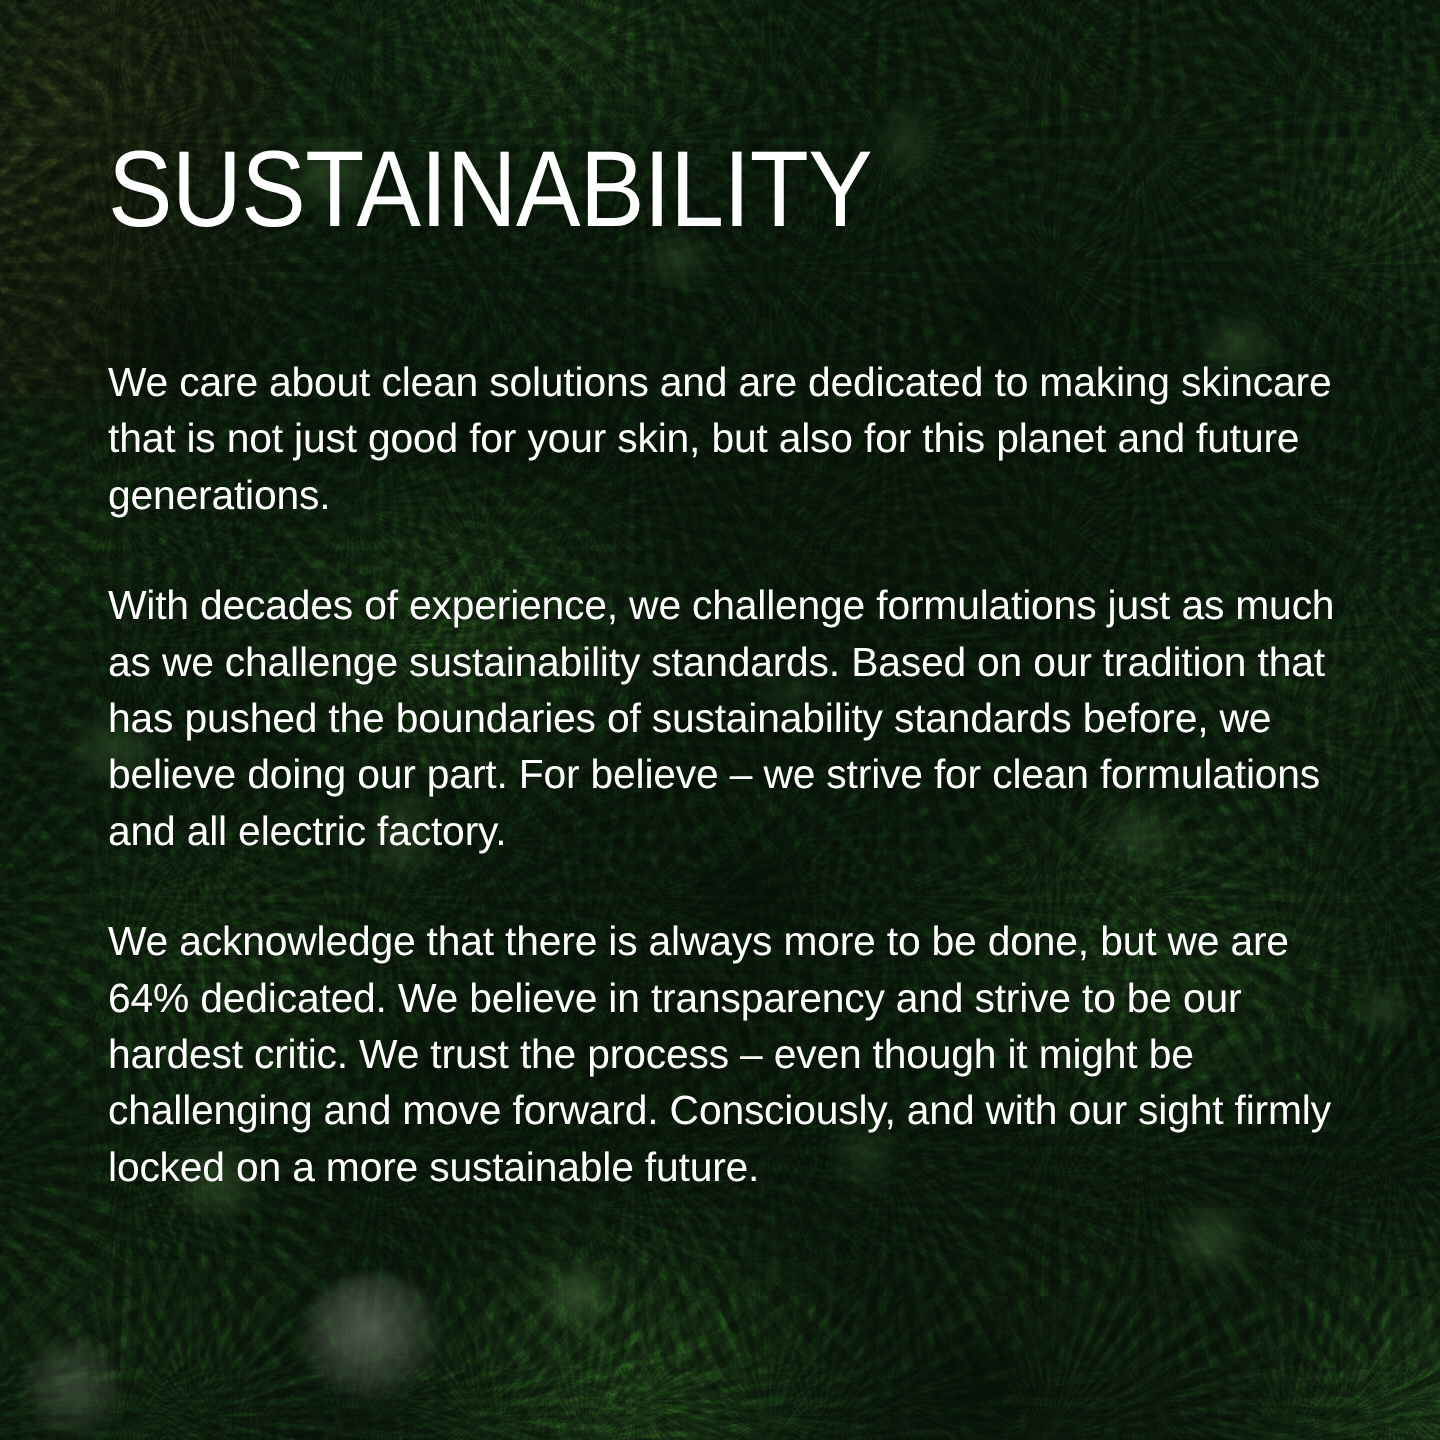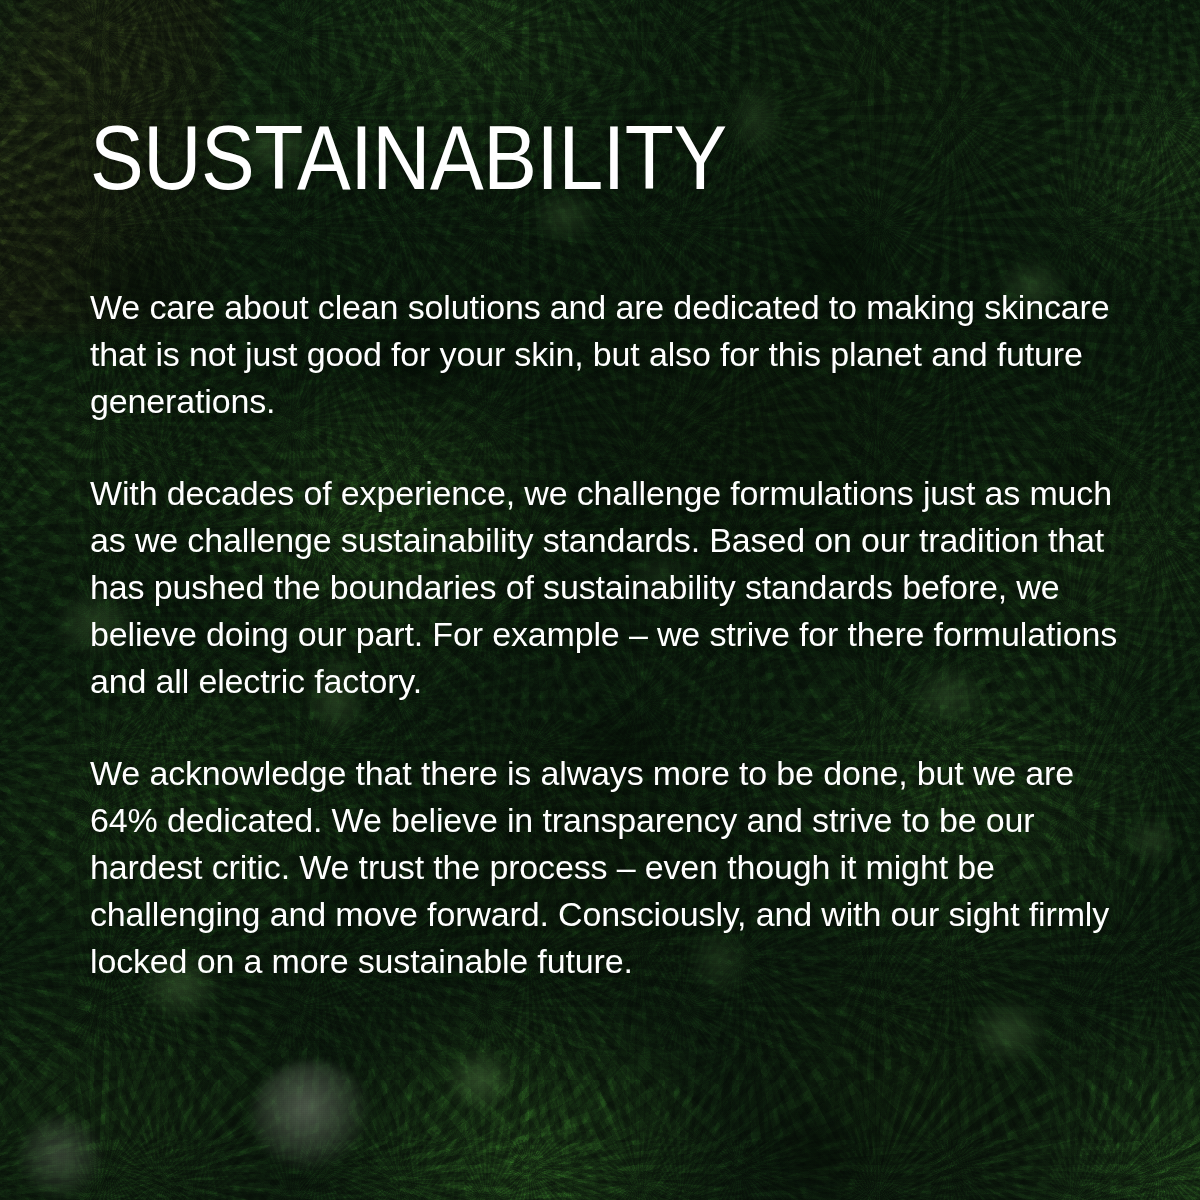--- a/index.html
+++ b/index.html
@@ -217,21 +217,21 @@
     transform: scaleX(0.895);
     transform-origin: left top;
     white-space: nowrap;
     color: #ffffff;
     text-shadow: 0 1px 10px rgba(0,0,0,.30);
   }
 
   .body {
     position: absolute;
     left: 90px;
-    top: 284px;
+    top: 296px;
     width: 1045px;
   }
 
   .para {
     margin: 0 0 45px 0;
     font-size: 34px;
     line-height: 47px;
     font-weight: 400;
     letter-spacing: -0.15px;
     color: #ffffff;
@@ -258,18 +258,18 @@
     <div class="photo-grain"></div>
     <div class="photo-tone"></div>
   </div>
 
   <div class="content">
 
     <h1 class="title">SUSTAINABILITY</h1>
 
     <div class="body">
       <p class="para">We care about clean solutions and are dedicated to making skincare that is not just good for your skin, but also for this planet and future generations.</p>
-      <p class="para">With decades of experience, we challenge formulations just as much as we challenge sustainability standards. Based on our tradition that has pushed the boundaries of sustainability standards before, we believe doing our part. For example – we strive for there formulations and all electric factory.</p>
+      <p class="para">With decades of experience, we challenge formulations just as much as we challenge sustainability standards. Based on our tradition that has pushed the boundaries of sustainability standards before, we believe doing our part. For believe – we strive for clean formulations and all electric factory.</p>
       <p class="para">We acknowledge that there is always more to be done, but we are 64% dedicated. We believe in transparency and strive to be our hardest critic. We trust the process – even though it might be challenging and move forward. Consciously, and with our sight firmly locked on a more sustainable future.</p>
     </div>
 
   </div>
 </div>
 
 </body></html>

